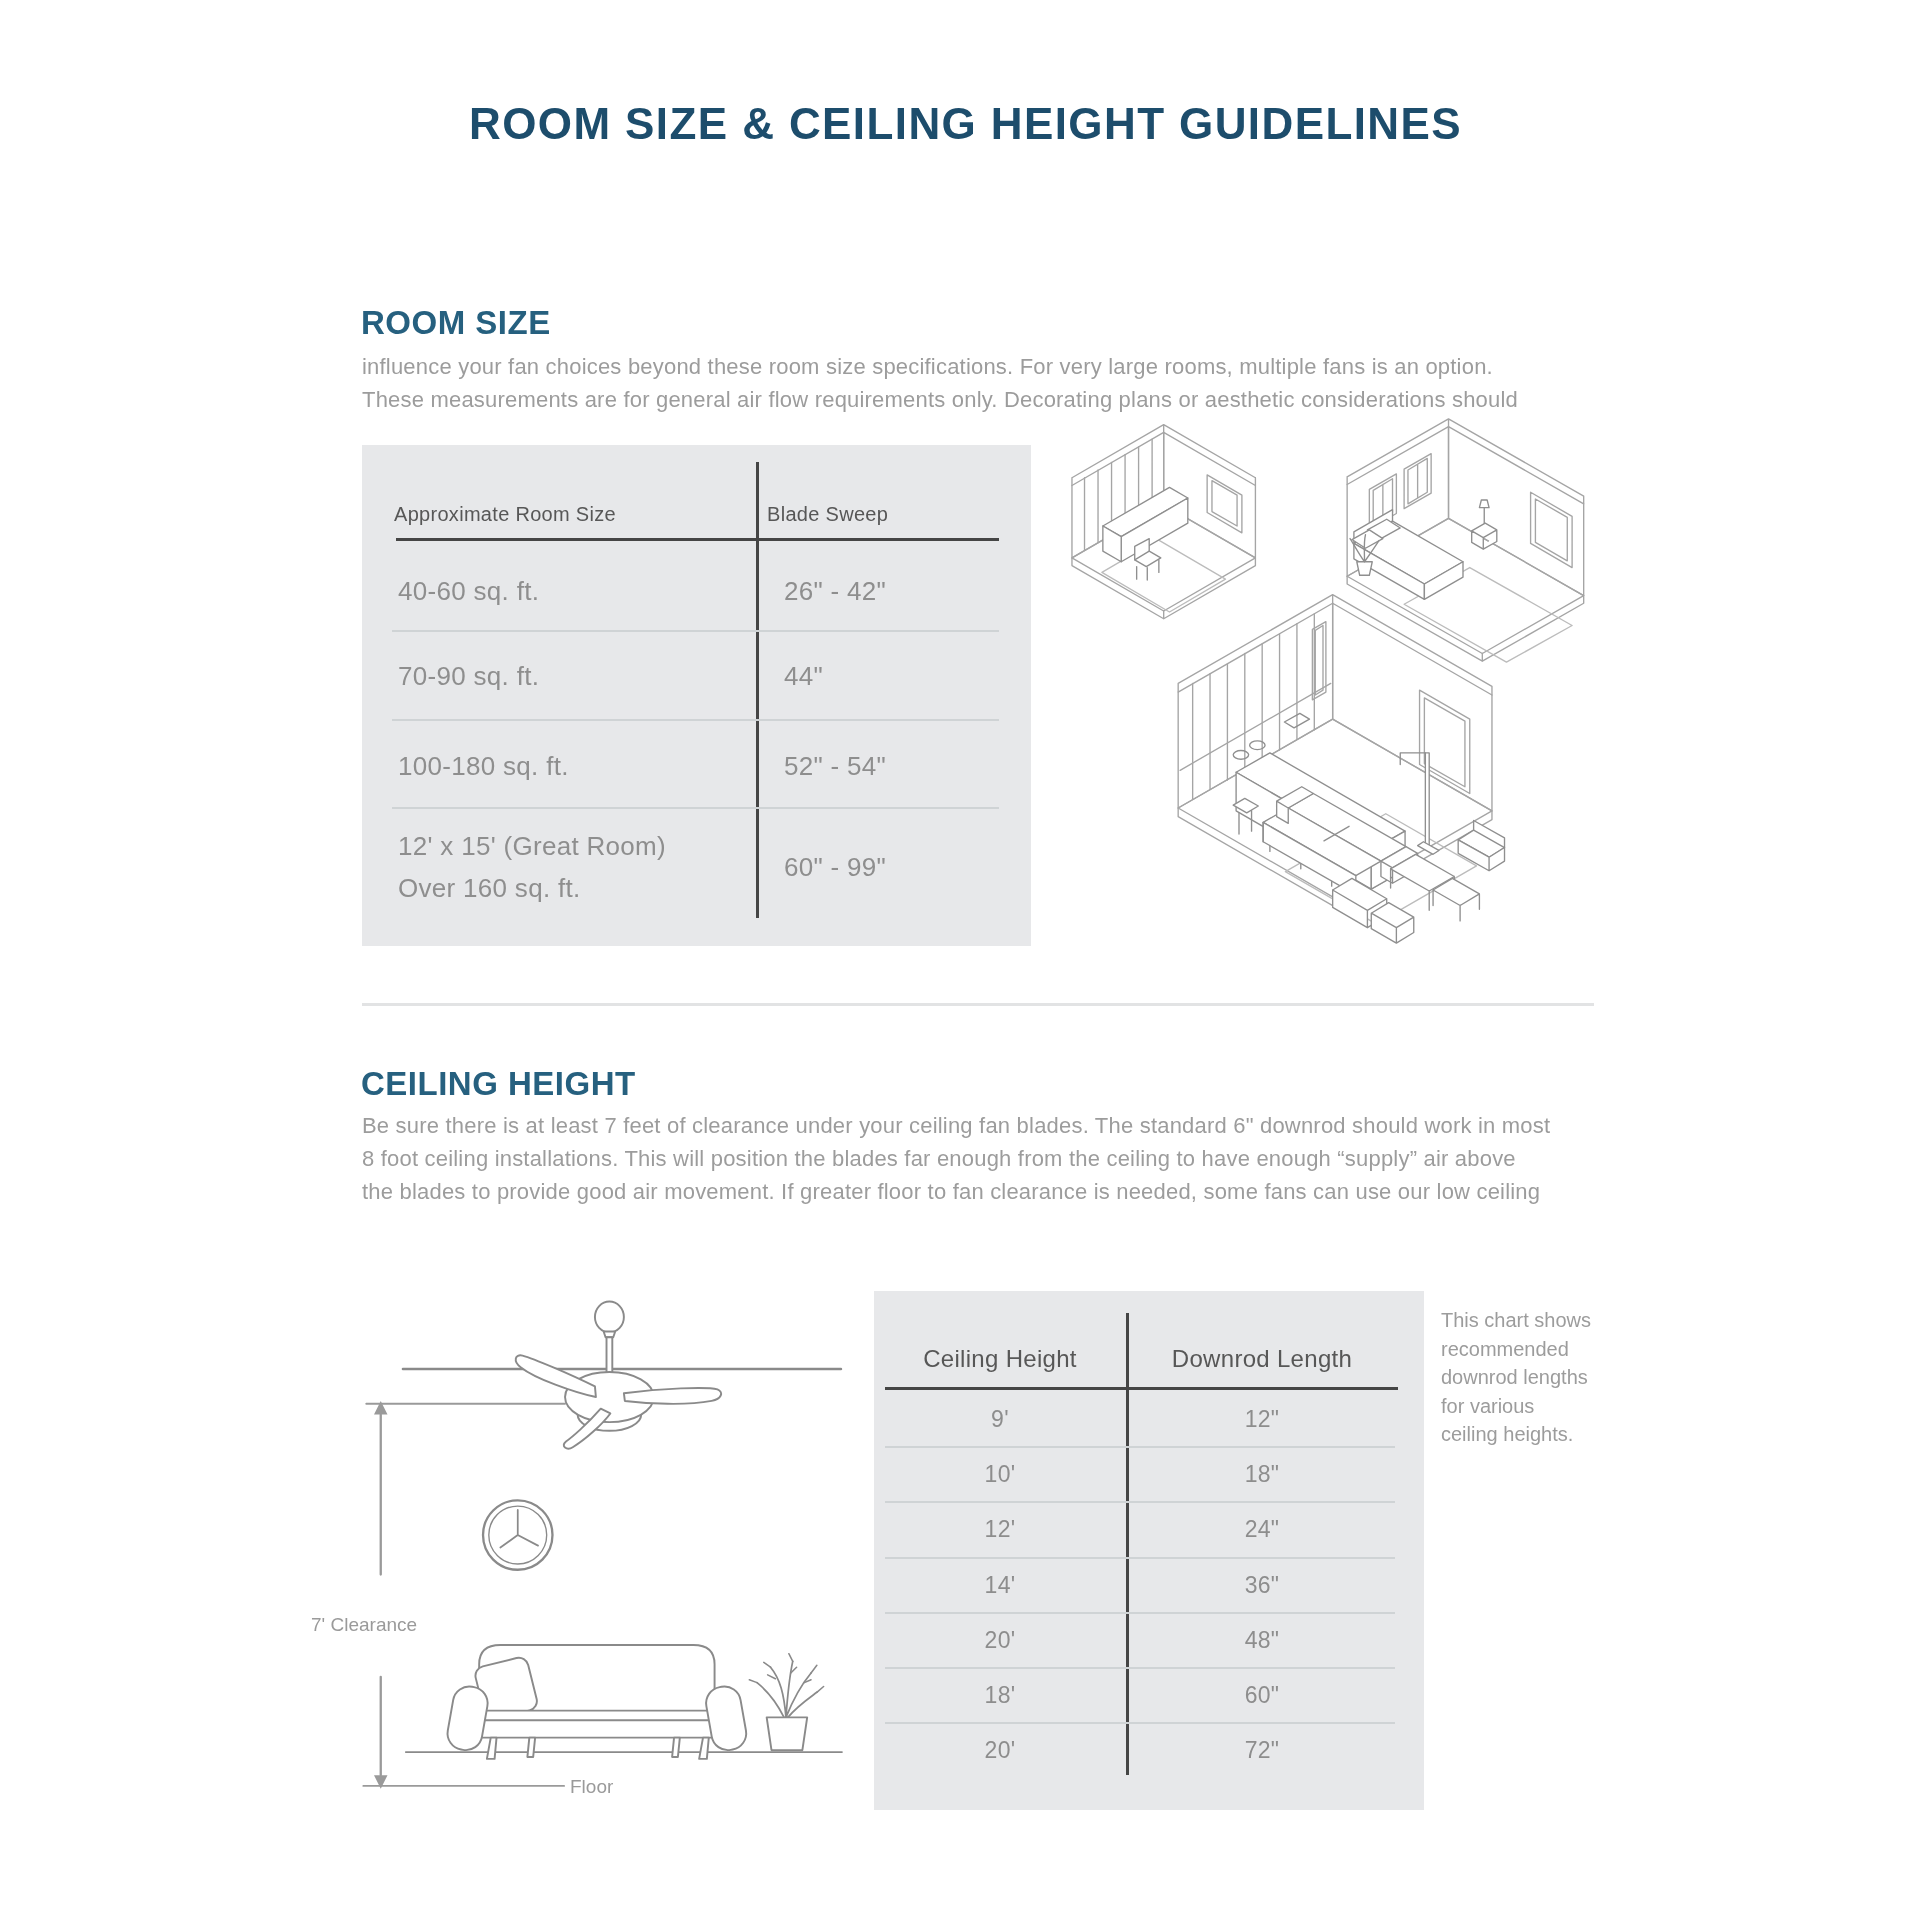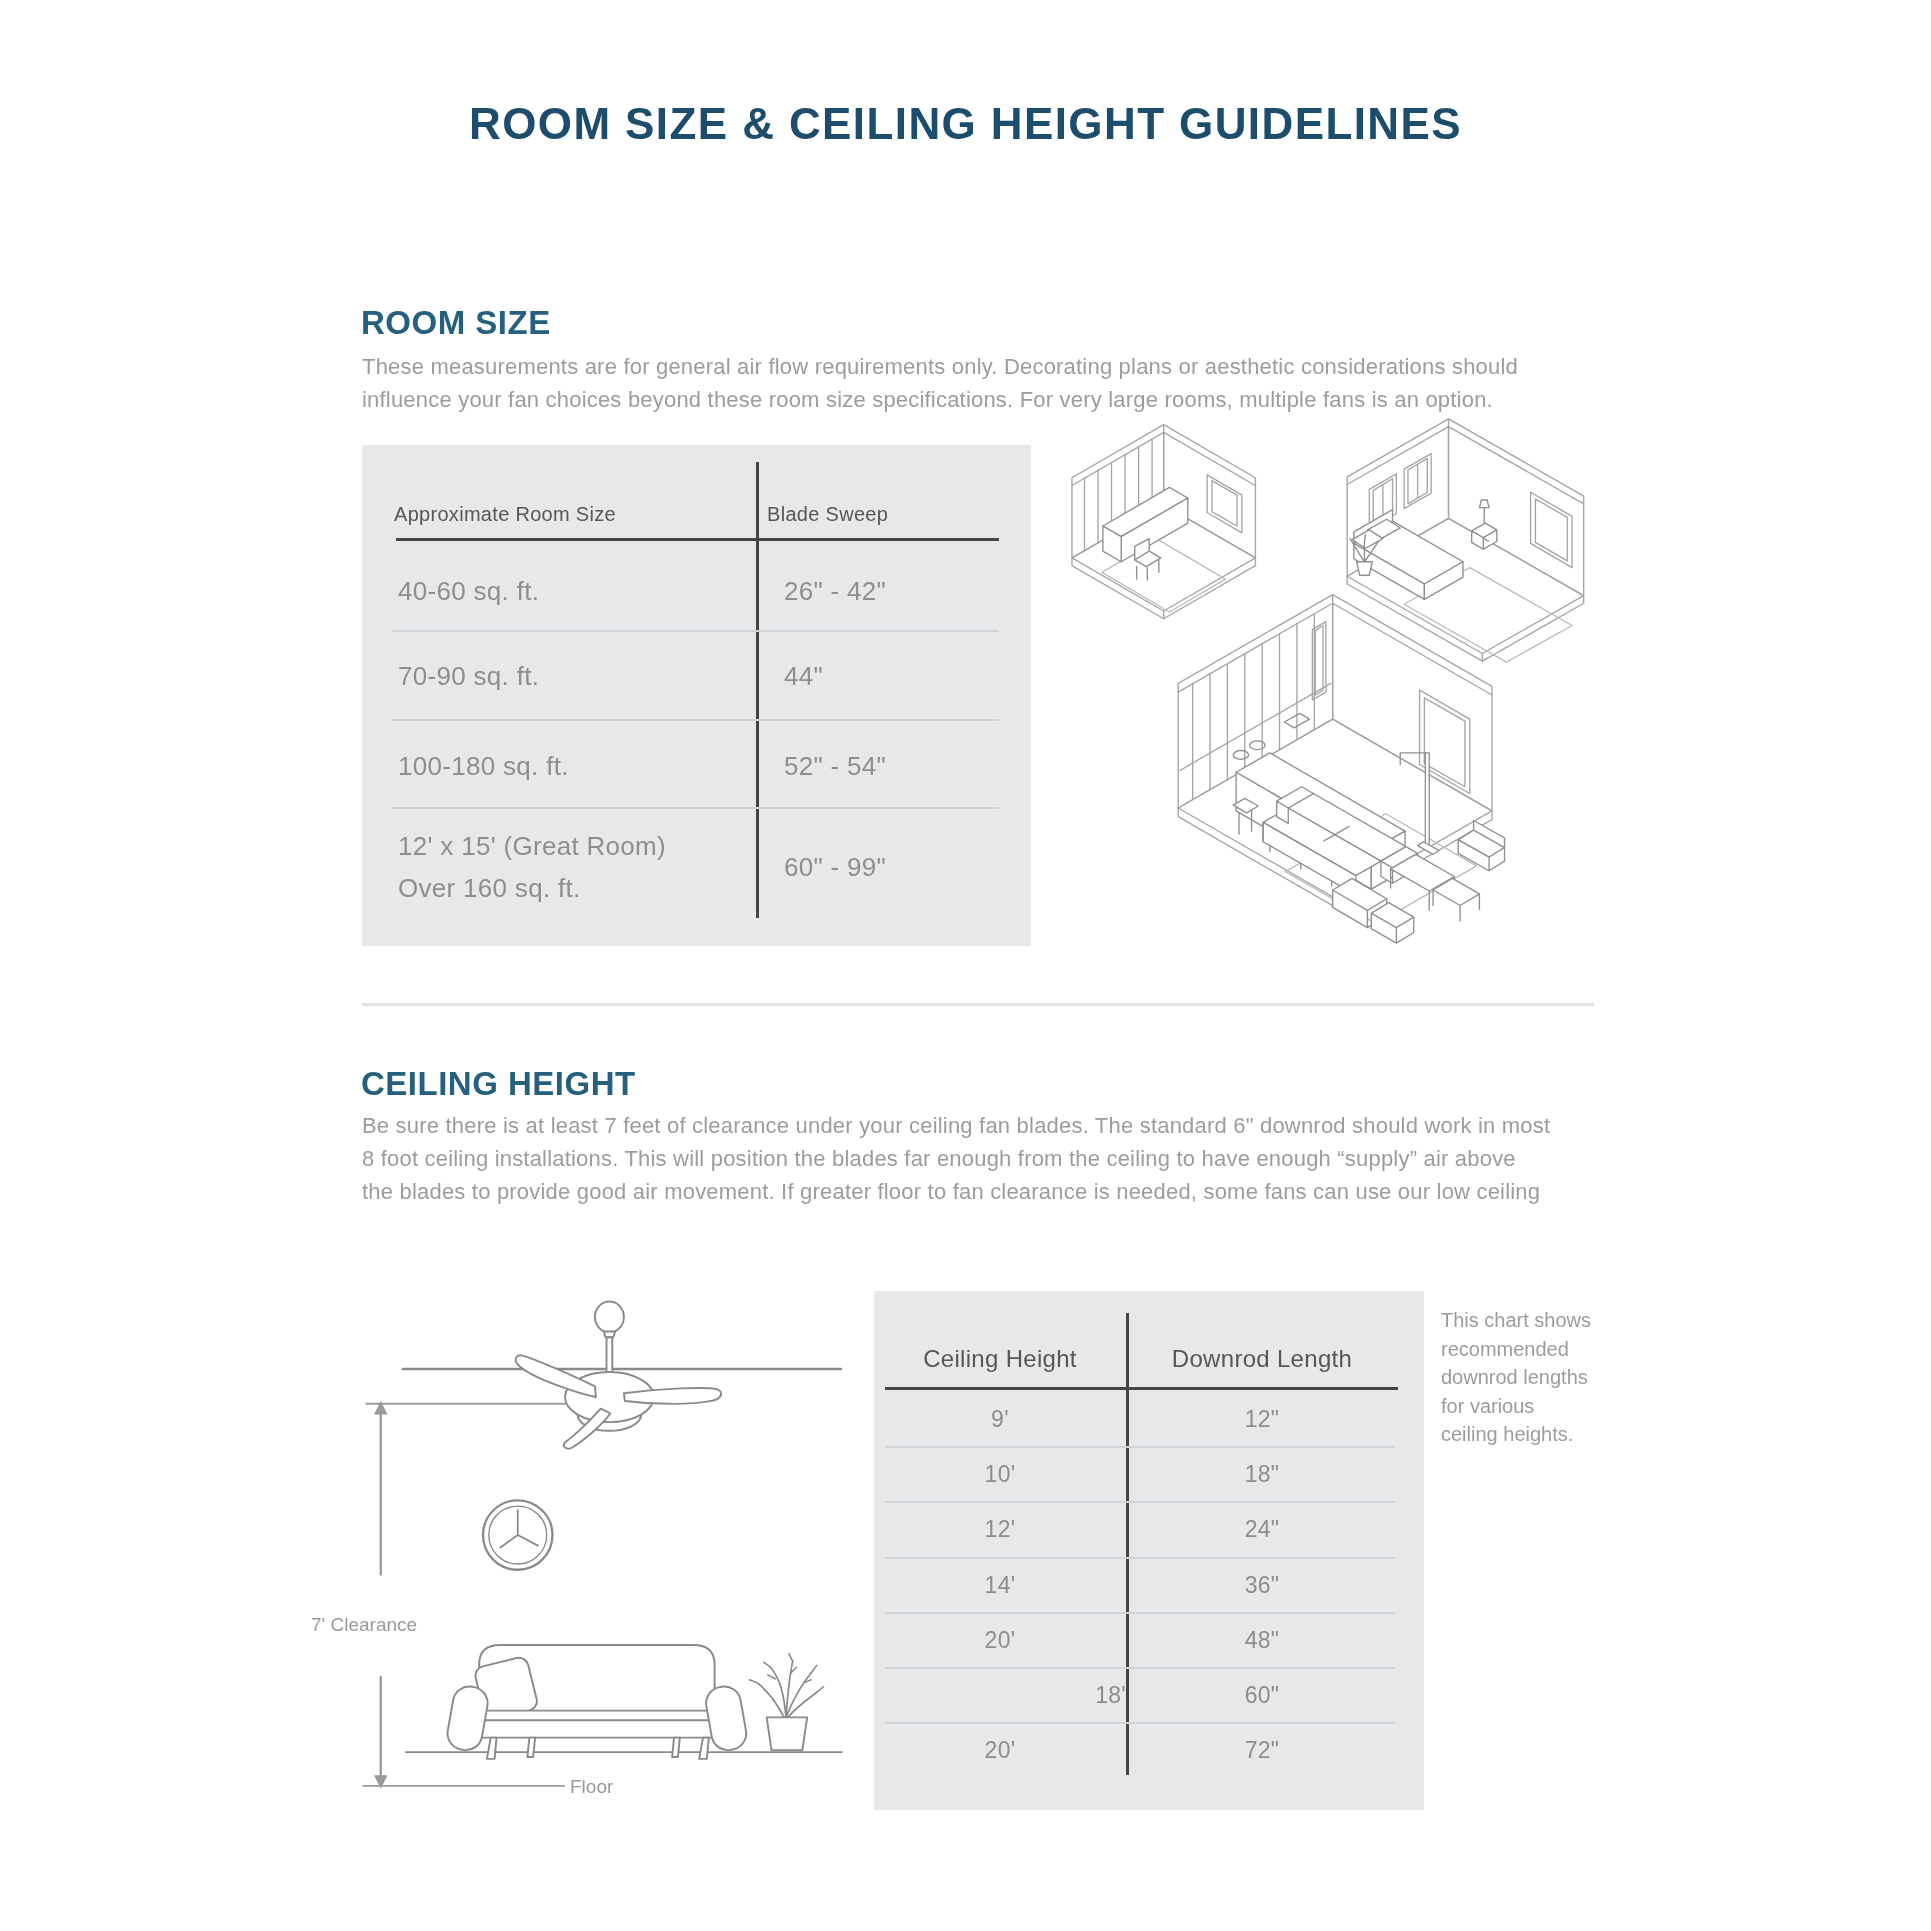--- a/index.html
+++ b/index.html
@@ -28,22 +28,22 @@
 </head>
 <body>
 
 <div class="page">
 
   <div class="abs title">ROOM SIZE &amp; CEILING HEIGHT GUIDELINES</div>
 
   <div class="abs section-heading" style="left:361px;top:323px;">ROOM SIZE</div>
 
   <div class="abs body-par" style="left:362px;top:350px;">
+    <div>influence your fan choices beyond these room size specifications. For very large rooms, multiple fans is an option.</div>
     <div>These measurements are for general air flow requirements only. Decorating plans or aesthetic considerations should</div>
-    <div>influence your fan choices beyond these room size specifications. For very large rooms, multiple fans is an option.</div>
   </div>
 
   <div class="abs panel" style="left:362px;top:445px;width:669px;height:501px;"></div>
 
   <div class="abs t-rule-dark" style="left:396px;top:538px;width:603px;height:3.4px;"></div>
   <div class="abs t-rule-dark" style="left:756px;top:462px;width:3.4px;height:456px;"></div>
 
   <div class="abs t-sep" style="left:392px;top:630px;width:607px;"></div>
   <div class="abs t-sep" style="left:392px;top:719px;width:607px;"></div>
   <div class="abs t-sep" style="left:392px;top:807px;width:607px;"></div>
@@ -237,21 +237,21 @@
   <div class="abs t-sep" style="left:885px;top:1722px;width:510px;"></div>
 
   <div class="abs t2-head" style="left:874px;width:252px;top:1359px;">Ceiling Height</div>
   <div class="abs t2-head" style="left:1126px;width:272px;top:1359px;">Downrod Length</div>
 
   <div class="abs t2-cell" style="left:874px;width:252px;top:1419px;">9'</div>
   <div class="abs t2-cell" style="left:874px;width:252px;top:1474px;">10'</div>
   <div class="abs t2-cell" style="left:874px;width:252px;top:1529px;">12'</div>
   <div class="abs t2-cell" style="left:874px;width:252px;top:1585px;">14'</div>
   <div class="abs t2-cell" style="left:874px;width:252px;top:1640px;">20'</div>
-  <div class="abs t2-cell" style="left:874px;width:252px;top:1695px;text-align:right;">18'</div>
+  <div class="abs t2-cell" style="left:874px;width:252px;top:1695px;">18'</div>
   <div class="abs t2-cell" style="left:874px;width:252px;top:1750px;">20'</div>
 
   <div class="abs t2-cell" style="left:1126px;width:272px;top:1419px;">12"</div>
   <div class="abs t2-cell" style="left:1126px;width:272px;top:1474px;">18"</div>
   <div class="abs t2-cell" style="left:1126px;width:272px;top:1529px;">24"</div>
   <div class="abs t2-cell" style="left:1126px;width:272px;top:1585px;">36"</div>
   <div class="abs t2-cell" style="left:1126px;width:272px;top:1640px;">48"</div>
   <div class="abs t2-cell" style="left:1126px;width:272px;top:1695px;">60"</div>
   <div class="abs t2-cell" style="left:1126px;width:272px;top:1750px;">72"</div>
 

